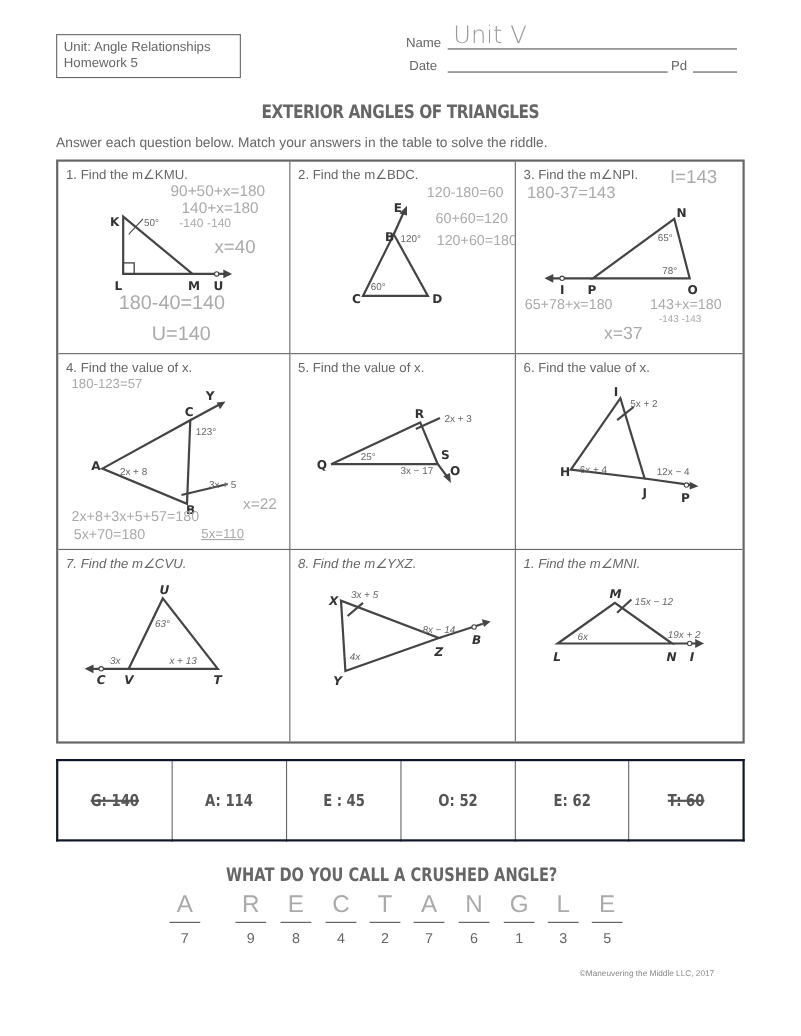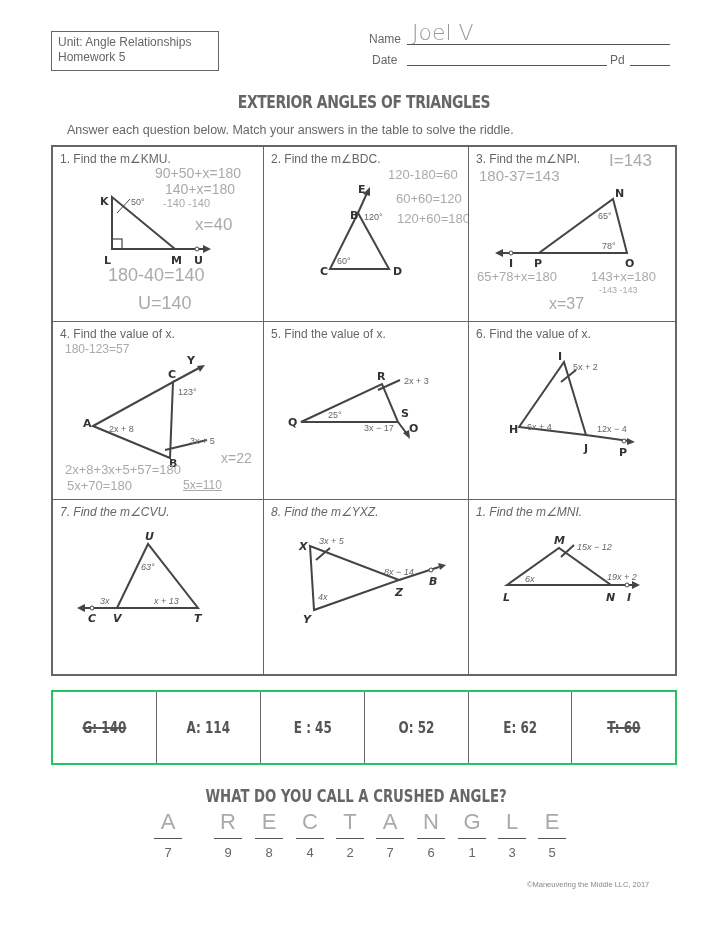--- a/index.html
+++ b/index.html
@@ -3,50 +3,50 @@
 <meta charset="utf-8">
 <style>
   html,body{margin:0;padding:0;background:#fff;}
   body{width:728px;height:942px;position:relative;overflow:hidden;font-family:"Liberation Sans",sans-serif;color:#555;}
   .abs{position:absolute;}
   .unit-box{left:51px;top:31px;width:168px;height:40px;border:1.5px solid #666;font-size:12px;color:#666;line-height:15px;padding:3px 6px;box-sizing:border-box;}
   .hdr-lbl{font-size:12px;color:#666;}
   .line{border-bottom:1.2px solid #555;}
   .hand{font-family:"DejaVu Sans",sans-serif;color:#aaa;font-weight:300;}
   .title{left:0;width:728px;top:92px;text-align:center;font-family:"DejaVu Sans",sans-serif;font-weight:bold;font-size:17px;color:#666;letter-spacing:-0.5px;transform:scaleX(0.82);}
-  .instr{left:51px;top:123px;font-size:12.5px;color:#666;margin-left:16px;}
+  .instr{left:51px;top:123px;font-size:12.5px;color:#666;}
   .grid{left:51px;top:145px;width:626px;height:531px;border:2px solid #666;box-sizing:border-box;display:grid;grid-template-columns:211px 205px 1fr;grid-template-rows:175px 178px 1fr;}
   .cell{border-right:1.5px solid #666;border-bottom:1.5px solid #666;position:relative;overflow:hidden;}
   .cell:nth-child(3n){border-right:none;}
   .cell:nth-child(n+7){border-bottom:none;font-style:italic;}
   .q{position:absolute;left:7px;top:5px;font-size:12px;color:#666;}
   .cell svg{position:absolute;left:0;top:0;}
   .work{position:absolute;font-size:15px;color:#aaa;white-space:nowrap;}
-  .ans{left:51px;top:690px;width:626px;height:75px;border:2px solid #22c55e;box-sizing:border-box;border-collapse:collapse;}
+  .ans{left:51px;top:690px;width:626px;height:75px;border:2px solid #0f172a;box-sizing:border-box;border-collapse:collapse;}
   .ans td{border:1.5px solid #666;text-align:center;font-family:"DejaVu Sans",sans-serif;font-weight:bold;font-size:15px;color:#555;width:104px;height:35px;transform:none;}
   .ans td span{display:inline-block;transform:scaleX(0.8);}
   .ans td.x span{text-decoration:line-through;text-decoration-thickness:2px;}
   .riddle-q{left:0;width:712px;top:786px;text-align:center;font-family:"DejaVu Sans",sans-serif;font-weight:bold;font-size:17px;color:#666;}
   .riddle-q span{display:inline-block;transform:scaleX(0.78);}
   .slot{position:absolute;top:808px;width:28px;text-align:center;}
   .slot .let{font-size:22px;color:#aaa;height:28px;line-height:28px;}
   .slot .ul{border-bottom:1.5px solid #555;margin-top:2px;}
   .slot .num{font-size:13px;color:#666;margin-top:6px;}
   .copy{left:527px;top:880px;font-size:7.5px;color:#888;}
 </style>
 </head>
 <body>
 
 <div class="abs unit-box">
   <div>Unit: Angle Relationships</div>
   <div>Homework 5</div>
 </div>
 <div class="abs hdr-lbl" style="left:369px;top:32px;">Name</div>
 <div class="abs line" style="left:407px;top:44px;width:263px;"></div>
-<div class="abs hand" style="left:412px;top:20px;font-size:22px;color:#999;">Joel V</div>
+<div class="abs hand" style="left:412px;top:20px;font-size:22px;color:#999;">Unit V</div>
 <div class="abs hdr-lbl" style="left:372px;top:53px;">Date</div>
 <div class="abs line" style="left:407px;top:65px;width:200px;"></div>
 <div class="abs hdr-lbl" style="left:610px;top:53px;">Pd</div>
 <div class="abs line" style="left:630px;top:65px;width:40px;"></div>
 
 <div class="abs title">EXTERIOR ANGLES OF TRIANGLES</div>
 <div class="abs instr">Answer each question below. Match your answers in the table to solve the riddle.</div>
 
 <div class="abs grid">
 

